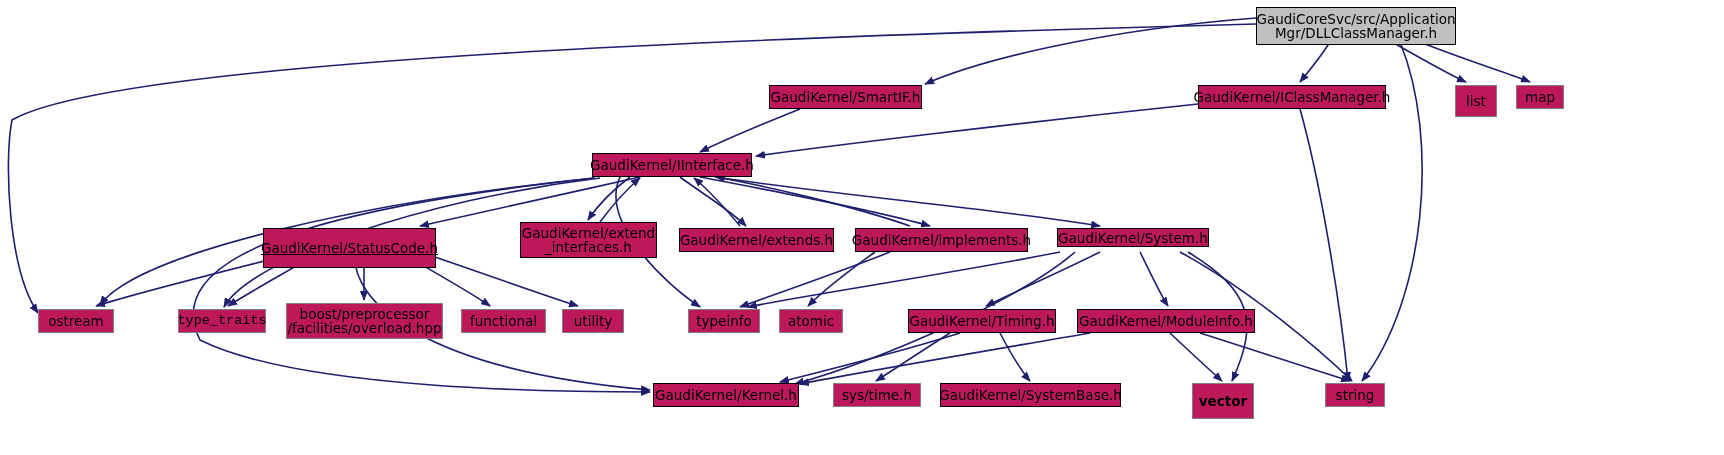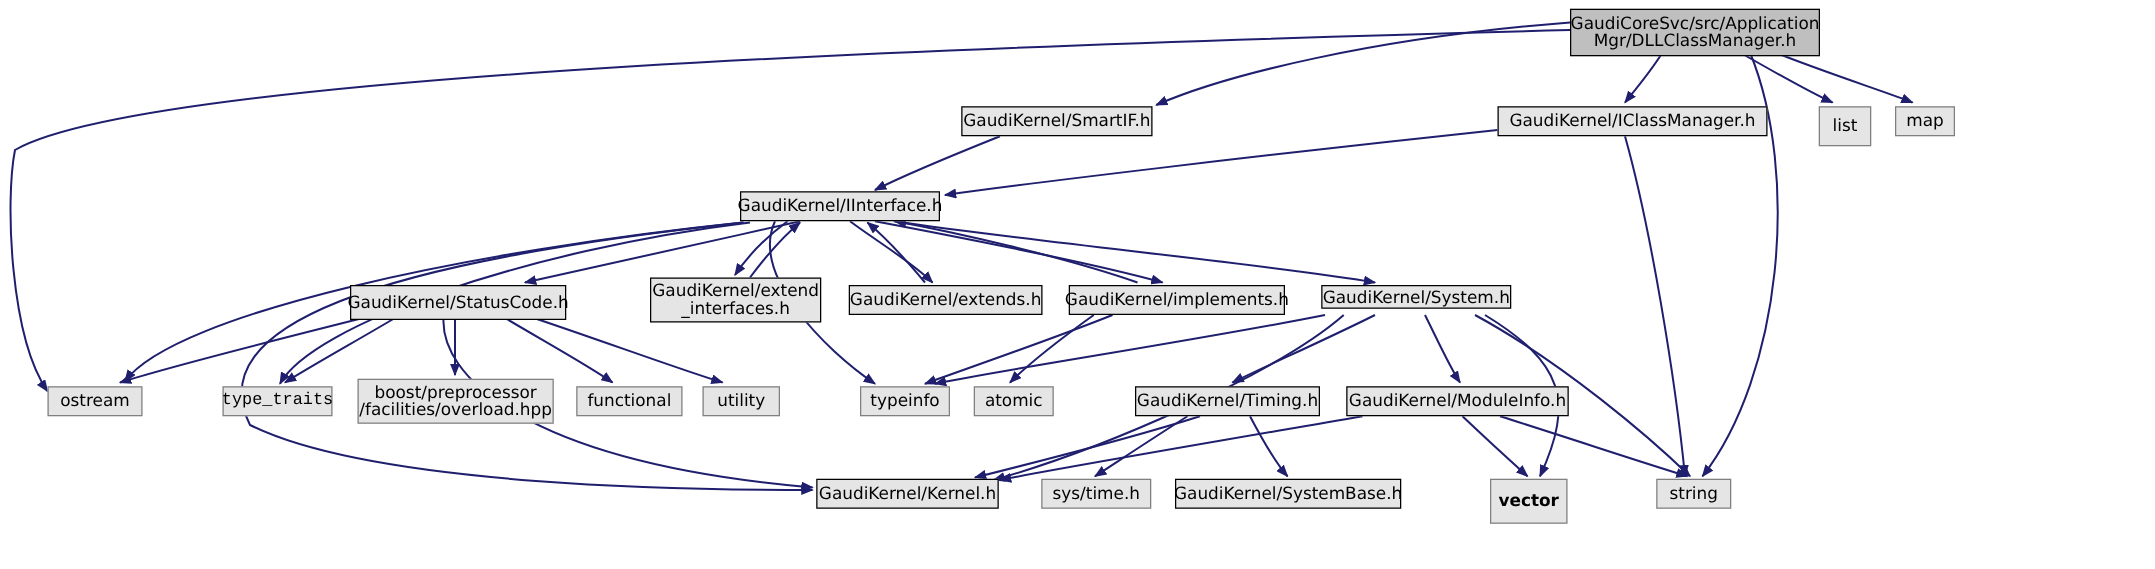--- a/index.html
+++ b/index.html
@@ -1,19 +1,19 @@
 <!DOCTYPE html>
 <html><head>
 <meta charset="utf-8">
 <style>
   html,body{margin:0;padding:0;background:#ffffff;}
   body{font-family:"DejaVu Sans", sans-serif;}
   #graph{position:relative;width:1724px;height:455px;overflow:hidden;background:#fff;}
   svg.edges{position:absolute;left:0;top:0;width:1724px;height:455px;pointer-events:none;}
-  .node{position:absolute;box-sizing:border-box;border:1px solid #000;background:#e5e5e5;
+  .node{position:absolute;box-sizing:border-box;border:1px solid #000;background:#be185d;
         display:flex;align-items:center;justify-content:center;text-align:center;
         font-size:13.5px;color:#000;line-height:14px;white-space:pre;letter-spacing:0px;}
   .node.root{background:#bfbfbf;border:1px solid #000;}
   .node.plain{border:1px solid #808080;}
 </style>
 </head>
 <body>
 
 <div id="graph">
   <svg class="edges" viewBox="0 0 1724 455">
@@ -63,25 +63,25 @@
         <path d="M1000,333 C1010,352 1022,372 1030,381" marker-end="url(#arrow)"></path>
         <path d="M1170,333 C1190,352 1212,372 1222,381" marker-end="url(#arrow)"></path>
         <path d="M1200,333 C1260,352 1320,372 1350,381" marker-end="url(#arrow)"></path>
         <path d="M1090,333 C980,352 850,374 800,384" marker-end="url(#arrow)"></path>
       </g>
   </svg>
   <div id="node-layer">
       <div class="node root" style="left: 1256px; top: 7px; width: 200px; height: 38px;">GaudiCoreSvc/src/Application
 Mgr/DLLClassManager.h</div>
       <div class="node" style="left: 769px; top: 85px; width: 153px; height: 24px;">GaudiKernel/SmartIF.h</div>
-      <div class="node" style="left: 1198px; top: 85px; width: 216px; height: 24px;">GaudiKernel/IClassManager.h</div>
+      <div class="node" style="left: 1198px; top: 85px; width: 188px; height: 24px;">GaudiKernel/IClassManager.h</div>
       <div class="node plain" style="left: 1455px; top: 85px; width: 42px; height: 32px;">list</div>
       <div class="node plain" style="left: 1516px; top: 85px; width: 48px; height: 24px;">map</div>
       <div class="node" style="left: 592px; top: 153px; width: 160px; height: 24px;">GaudiKernel/IInterface.h</div>
-      <div class="node" style="left: 280px; top: 228px; width: 173px; height: 28px;">GaudiKernel/StatusCode.h</div>
+      <div class="node" style="left: 263px; top: 228px; width: 173px; height: 40px; text-decoration: underline;">GaudiKernel/StatusCode.h</div>
       <div class="node" style="left: 520px; top: 222px; width: 137px; height: 36px;">GaudiKernel/extend
 _interfaces.h</div>
       <div class="node" style="left: 679px; top: 228px; width: 155px; height: 24px;">GaudiKernel/extends.h</div>
       <div class="node" style="left: 855px; top: 228px; width: 173px; height: 24px;">GaudiKernel/implements.h</div>
       <div class="node" style="left: 1057px; top: 228px; width: 152px; height: 19px;">GaudiKernel/System.h</div>
       <div class="node plain" style="left: 38px; top: 309px; width: 76px; height: 24px;">ostream</div>
       <div class="node plain" style="left: 178px; top: 309px; width: 88px; height: 24px; font-family: Liberation Mono, monospace;">type_traits</div>
       <div class="node plain" style="left: 286px; top: 303px; width: 157px; height: 36px;">boost/preprocessor
 /facilities/overload.hpp</div>
       <div class="node plain" style="left: 461px; top: 309px; width: 85px; height: 24px;">functional</div>

